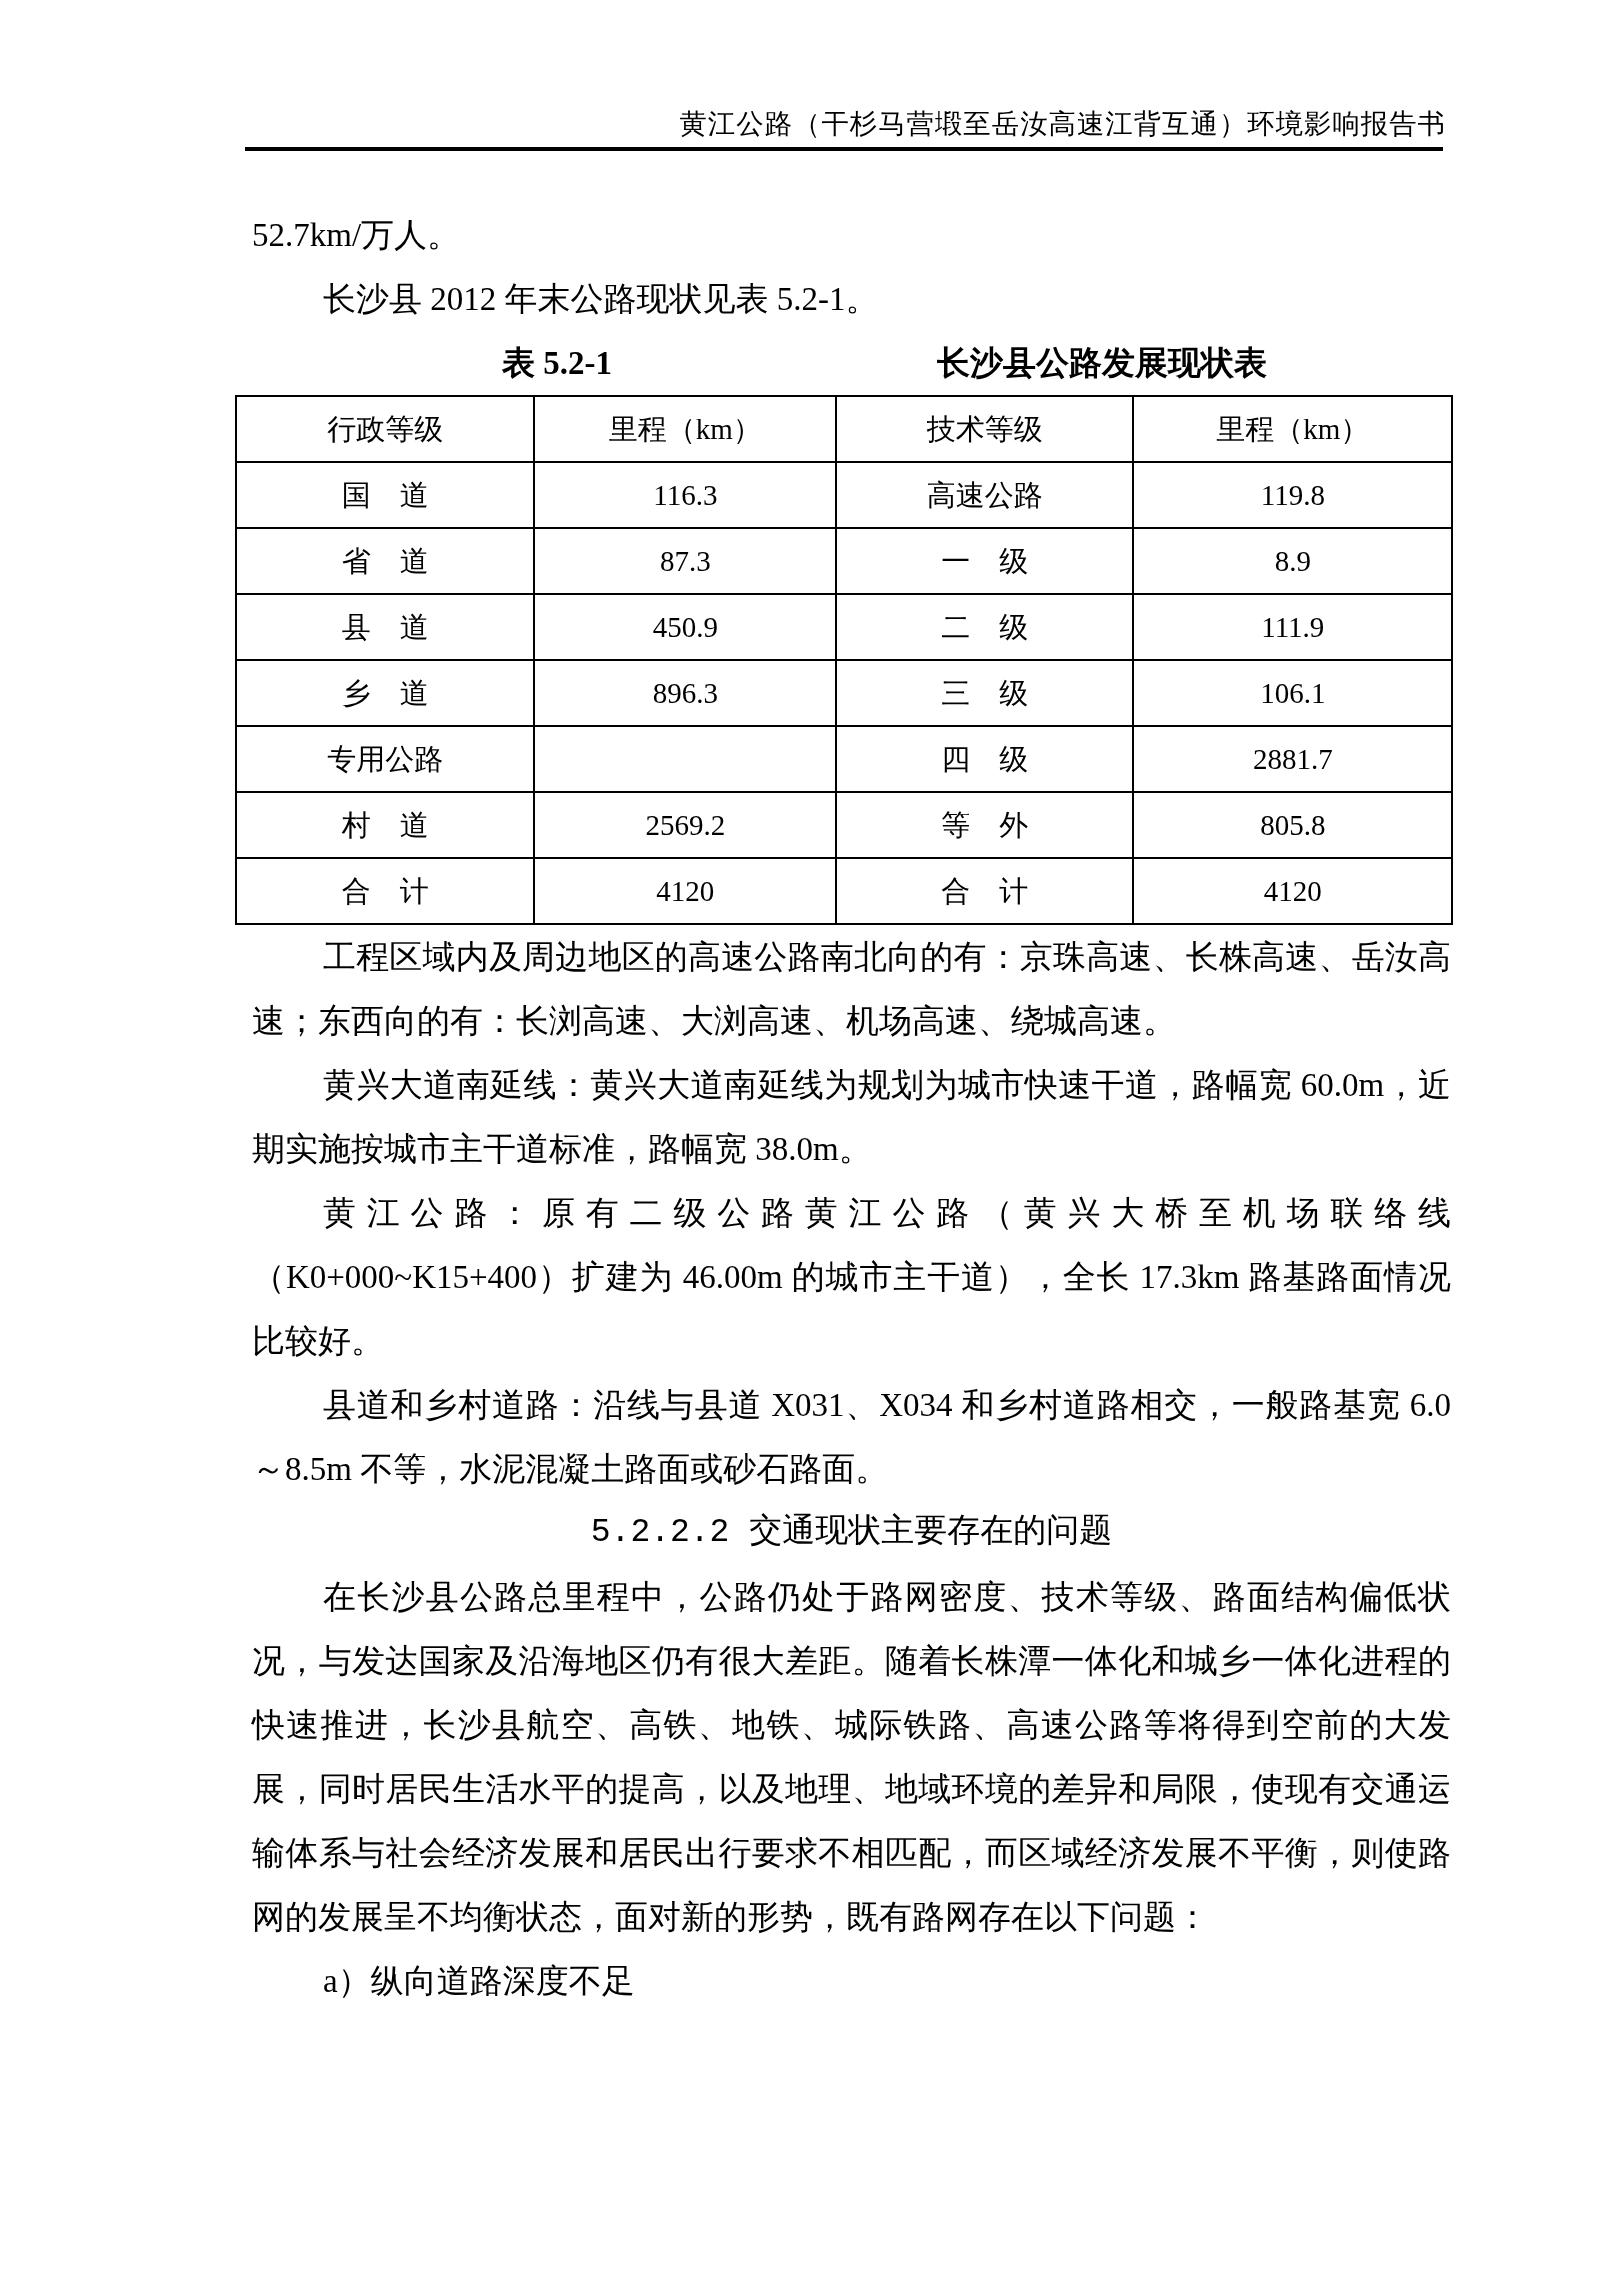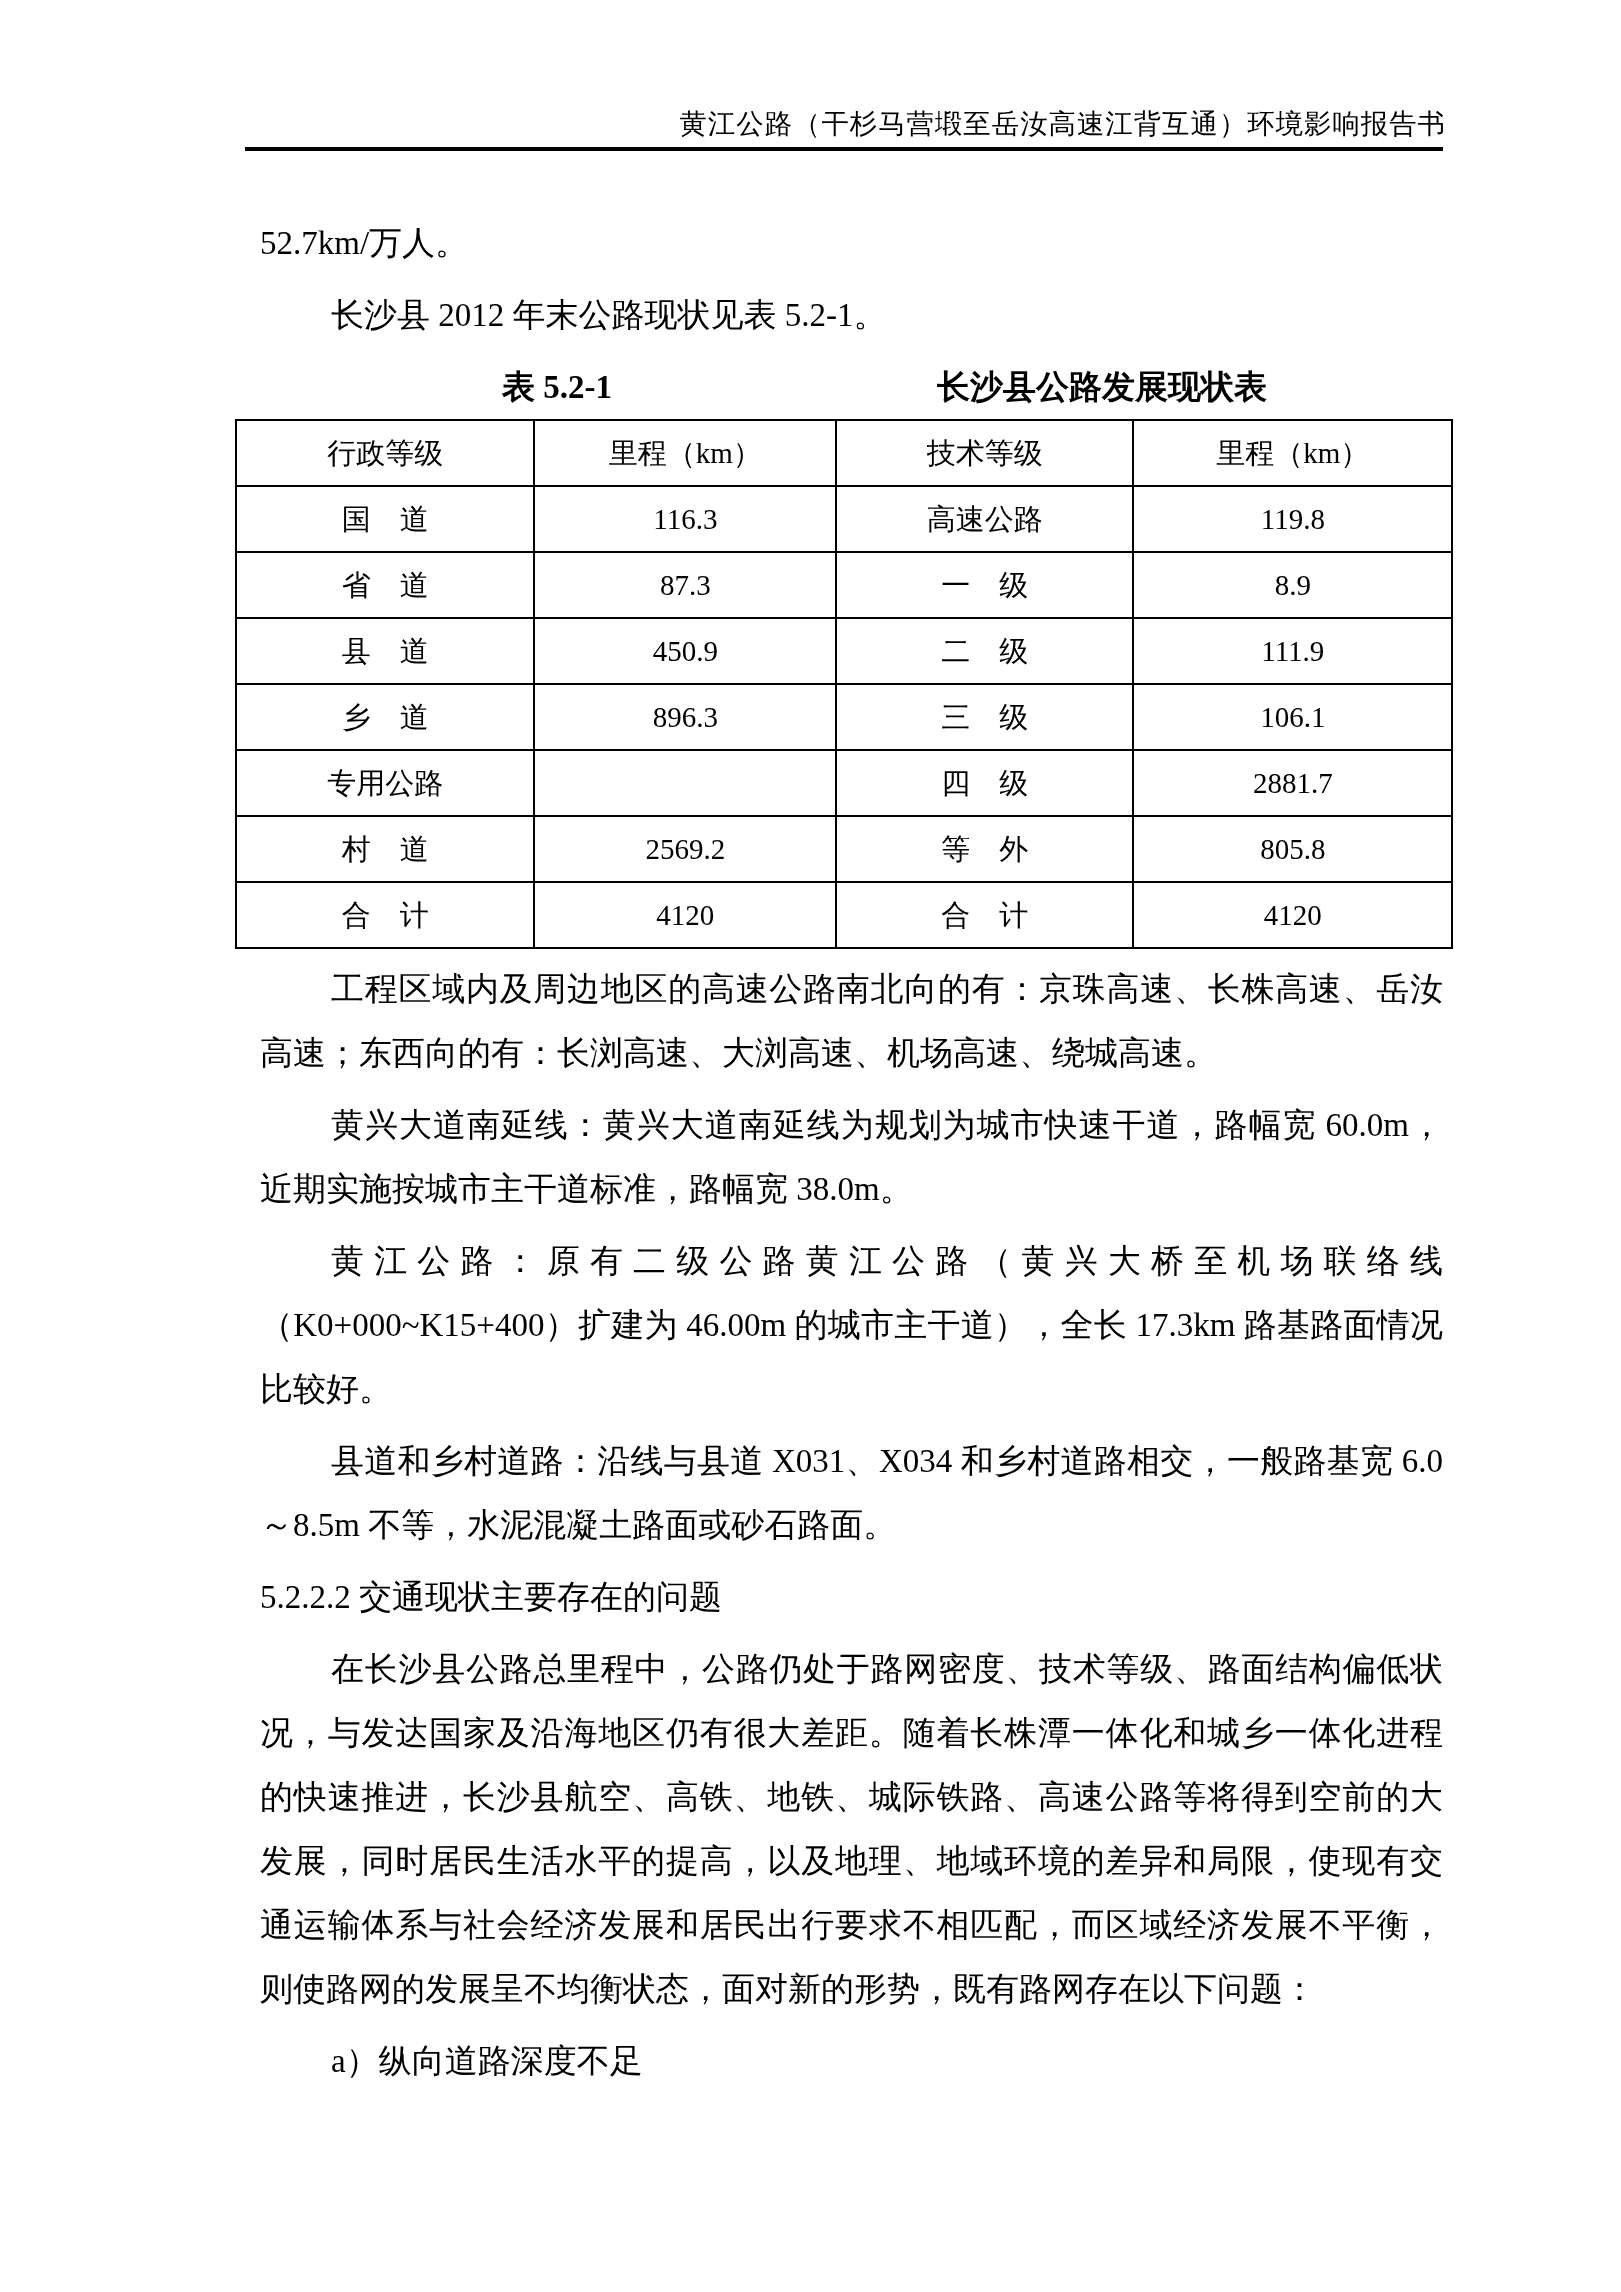--- a/index.html
+++ b/index.html
@@ -42,24 +42,24 @@
   .content {
     position: absolute;
     left: 252px;
     width: 1199px;
     top: 203px;
     font-size: 33px;
     line-height: 64px;
     text-align: justify;
   }
   .content p {
-    margin: 8px;
+    margin: 0;
   }
   p.indent { text-indent: 71px; }
-  p.heading { text-align: left; }
+  p.heading { text-align: center; font-family: Liberation Mono, monospace; }
 
   
   .table-caption {
     position: relative;
     height: 64px;
     font-weight: bold;
     text-align: left;
   }
   .table-caption .cap-label { position: absolute; left: 250px; white-space: nowrap; }
   .table-caption .cap-title { position: absolute; left: 685px; white-space: nowrap; }

